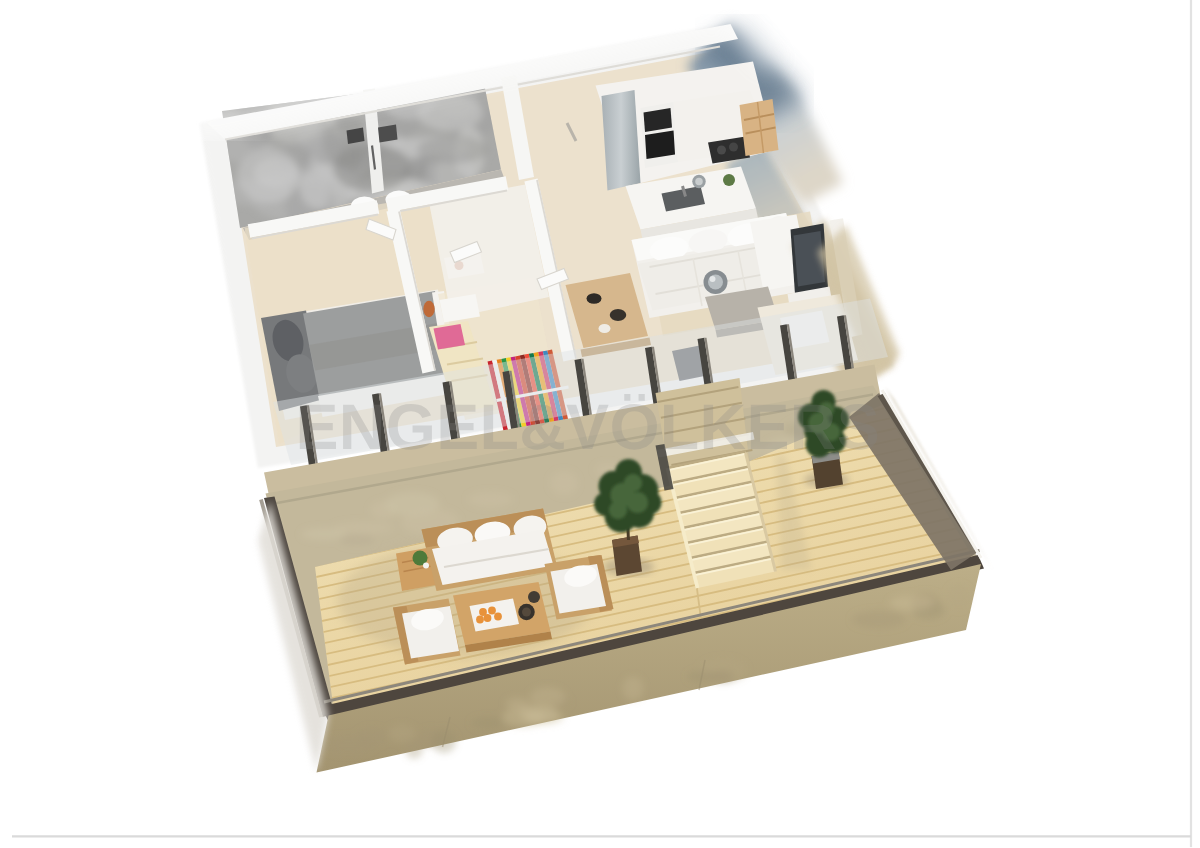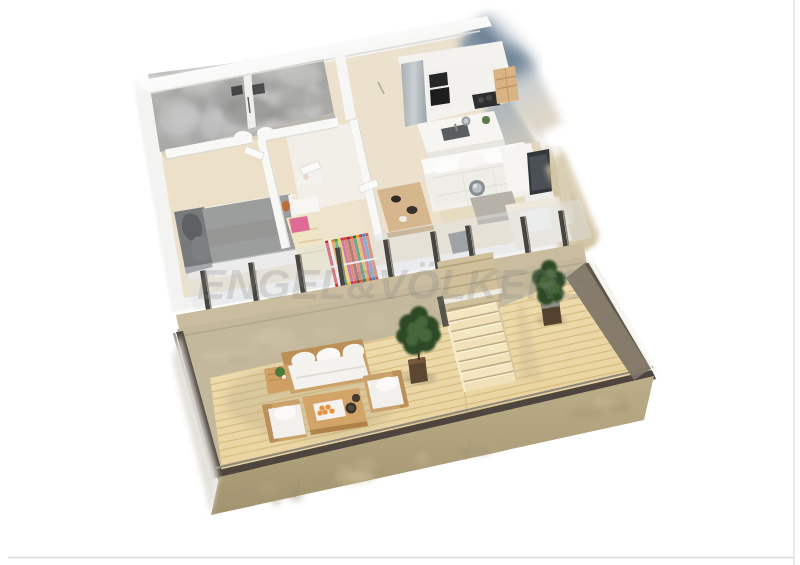--- a/index.html
+++ b/index.html
@@ -1,16 +1,16 @@
 <!DOCTYPE html>
 <html><head>
 <meta charset="utf-8">
 <style>
 html,body{margin:0;padding:0;background:#ffffff;font-family:"Liberation Sans",sans-serif;}
-.stage{width:800px;height:565px;position:relative;overflow:hidden;background:#fff;font-style:italic;}
+.stage{width:800px;height:565px;position:relative;overflow:hidden;background:#fff;}
 </style>
 </head>
 <body>
 
 <div class="stage">
 <svg width="800" height="565" viewBox="0 0 800 565">
 
 <defs>
 <linearGradient id="skyg" x1="0" y1="0" x2="0.45" y2="1">
  <stop offset="0" stop-color="#5e7288"></stop>

